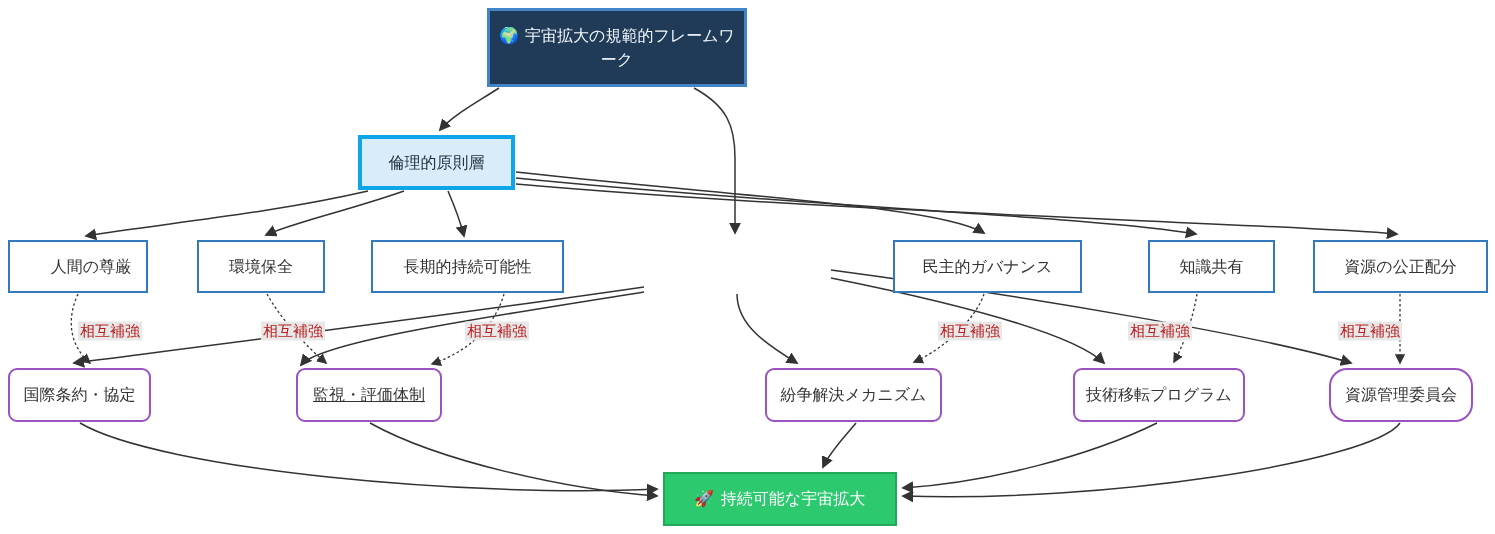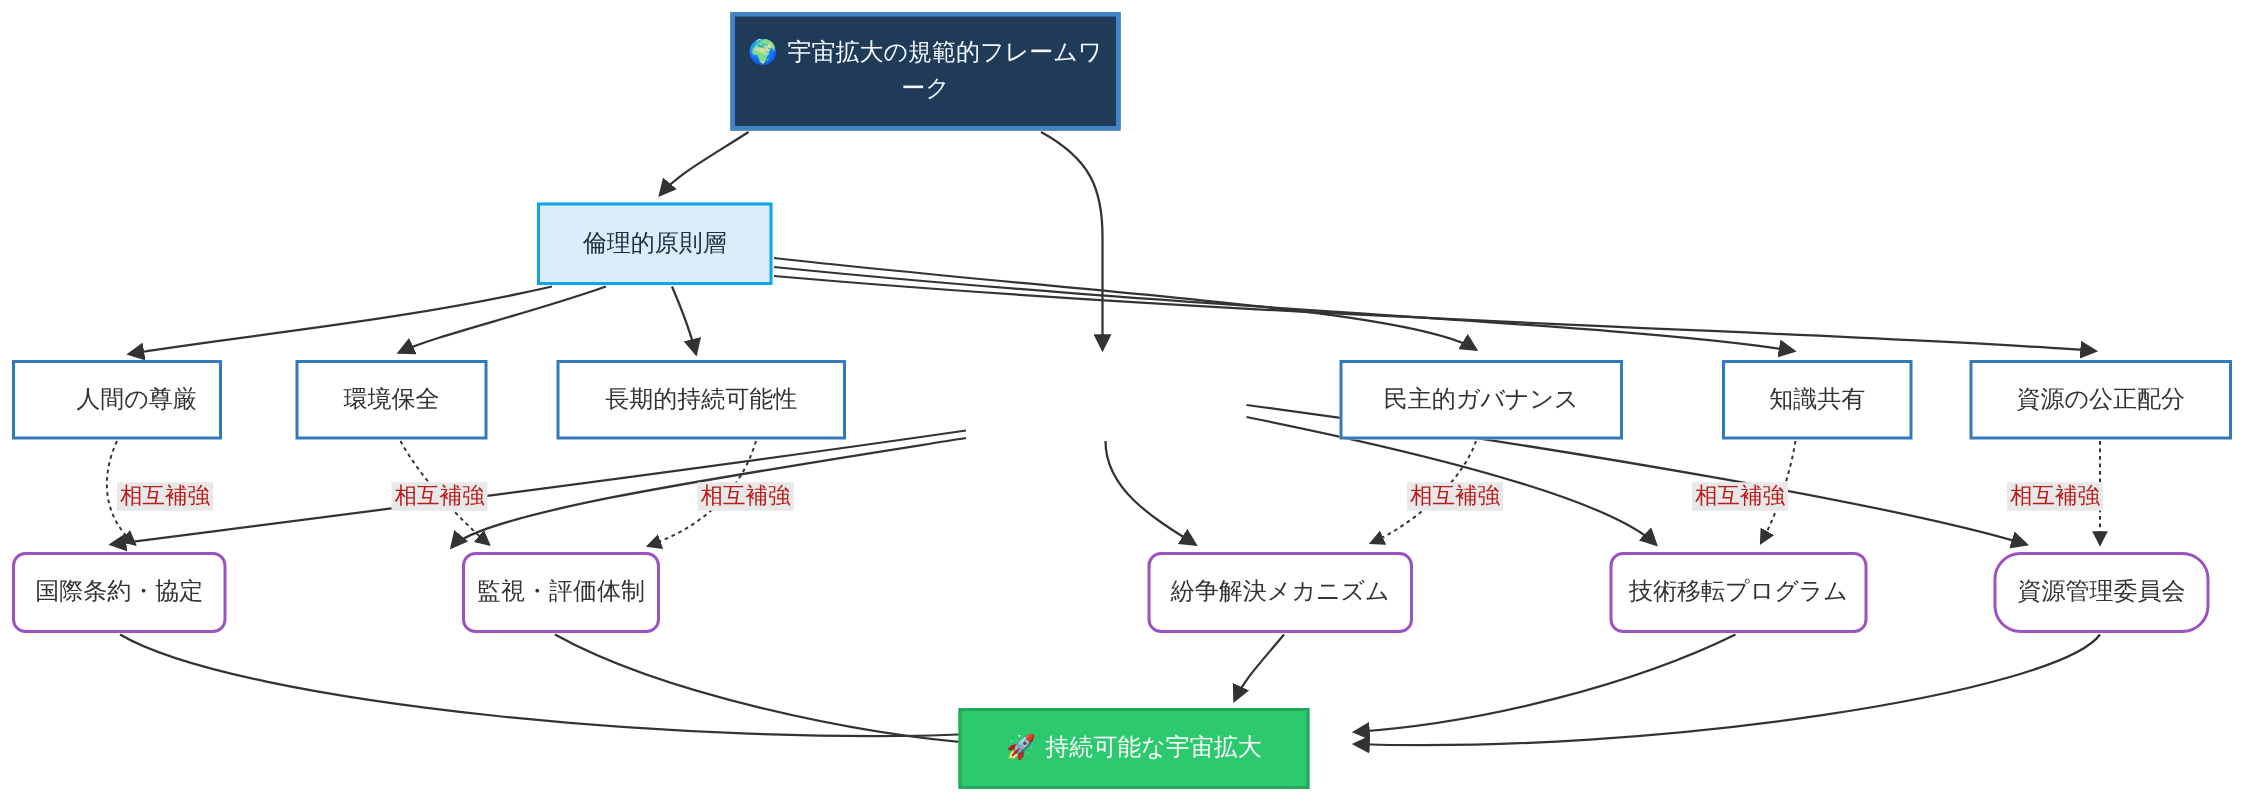--- a/index.html
+++ b/index.html
@@ -6,21 +6,21 @@
   body{font-family:"Liberation Sans","DejaVu Sans",sans-serif;}
   #canvas{position:relative;width:1495px;height:534px;background:#ffffff;overflow:hidden;}
   #edges{position:absolute;left:0;top:0;width:1495px;height:534px;}
   .edge{fill:none;stroke:#333333;stroke-width:1.5px;}
   .edge.dotted{stroke-dasharray:2.5 2.5;stroke-width:1.3px;}
   .node{position:absolute;display:flex;align-items:center;justify-content:center;
         text-align:center;box-sizing:border-box;font-size:16px;color:#333333;
         line-height:1.45;padding:2px 6px;background:#ffffff;}
   .node .icon{margin-right:6px;}
   .node-dark{background:#1f3b57;border:3px solid #4285c7;color:#f4f9ff;}
-  .node-ltblue{background:#d9ecfa;border:2px solid #0ea5e9;color:#1f2d3d;}
+  .node-ltblue{background:#d9ecfa;border:4px solid #0ea5e9;color:#1f2d3d;}
   .node-blue{background:#ffffff;border:2px solid #3279be;}
   .node-implfill{background:#f0e1f7;border:2px solid #a14fc2;}
   .node-mech{background:#ffffff;border:2px solid #9c52c0;border-radius:9px;}
   .node-green{background:#2dc96f;border:2px solid #24a85a;color:#ffffff;}
   .edge-label{position:absolute;transform:translate(-50%,-50%);background:#e8e8e8;
               color:#b91c1c;font-size:15px;padding:0 2px;white-space:nowrap;}
 </style>
 </head>
 <body>
 
@@ -83,34 +83,34 @@
   <div class="node node-blue" style="left:1135px;top:240px;width:127px;height:53px;margin-left:13px;">
     <span>知識共有</span>
   </div>
   <div class="node node-mech" style="left:8px;top:368px;width:143px;height:54px;">
     <span>国際条約・協定</span>
   </div>
 
   <div class="node node-blue" style="left:1313px;top:240px;width:175px;height:53px;">
     <span>資源の公正配分</span>
   </div>
-  <div class="node node-mech" style="left:308px;top:368px;width:132px;height:54px;">
+  <div class="node node-mech" style="left:296px;top:368px;width:146px;height:54px;text-decoration:underline;">
     <span>監視・評価体制</span>
   </div>
   <div class="node node-mech" style="left:765px;top:368px;width:177px;height:54px;">
     <span>紛争解決メカニズム</span>
   </div>
   <div class="node node-mech" style="left:1073px;top:368px;width:172px;height:54px;">
     <span>技術移転プログラム</span>
   </div>
   <div class="node node-mech" style="left:1329px;top:368px;width:144px;height:54px;border-radius:18px;">
     <span>資源管理委員会</span>
   </div>
 
-  <div class="node node-green" style="left:639px;top:472px;width:234px;height:54px;">
+  <div class="node node-green" style="left:663px;top:472px;width:234px;height:54px;">
     <div>
       <span class="icon">🚀</span><span>持続可能な宇宙拡大</span>
     </div>
   </div>
 
   <div class="edge-label" style="left:110px;top:331px;">相互補強</div>
   <div class="edge-label" style="left:293px;top:331px;">相互補強</div>
   <div class="edge-label" style="left:497px;top:331px;">相互補強</div>
   <div class="edge-label" style="left:970px;top:331px;">相互補強</div>
   <div class="edge-label" style="left:1160px;top:331px;">相互補強</div>

